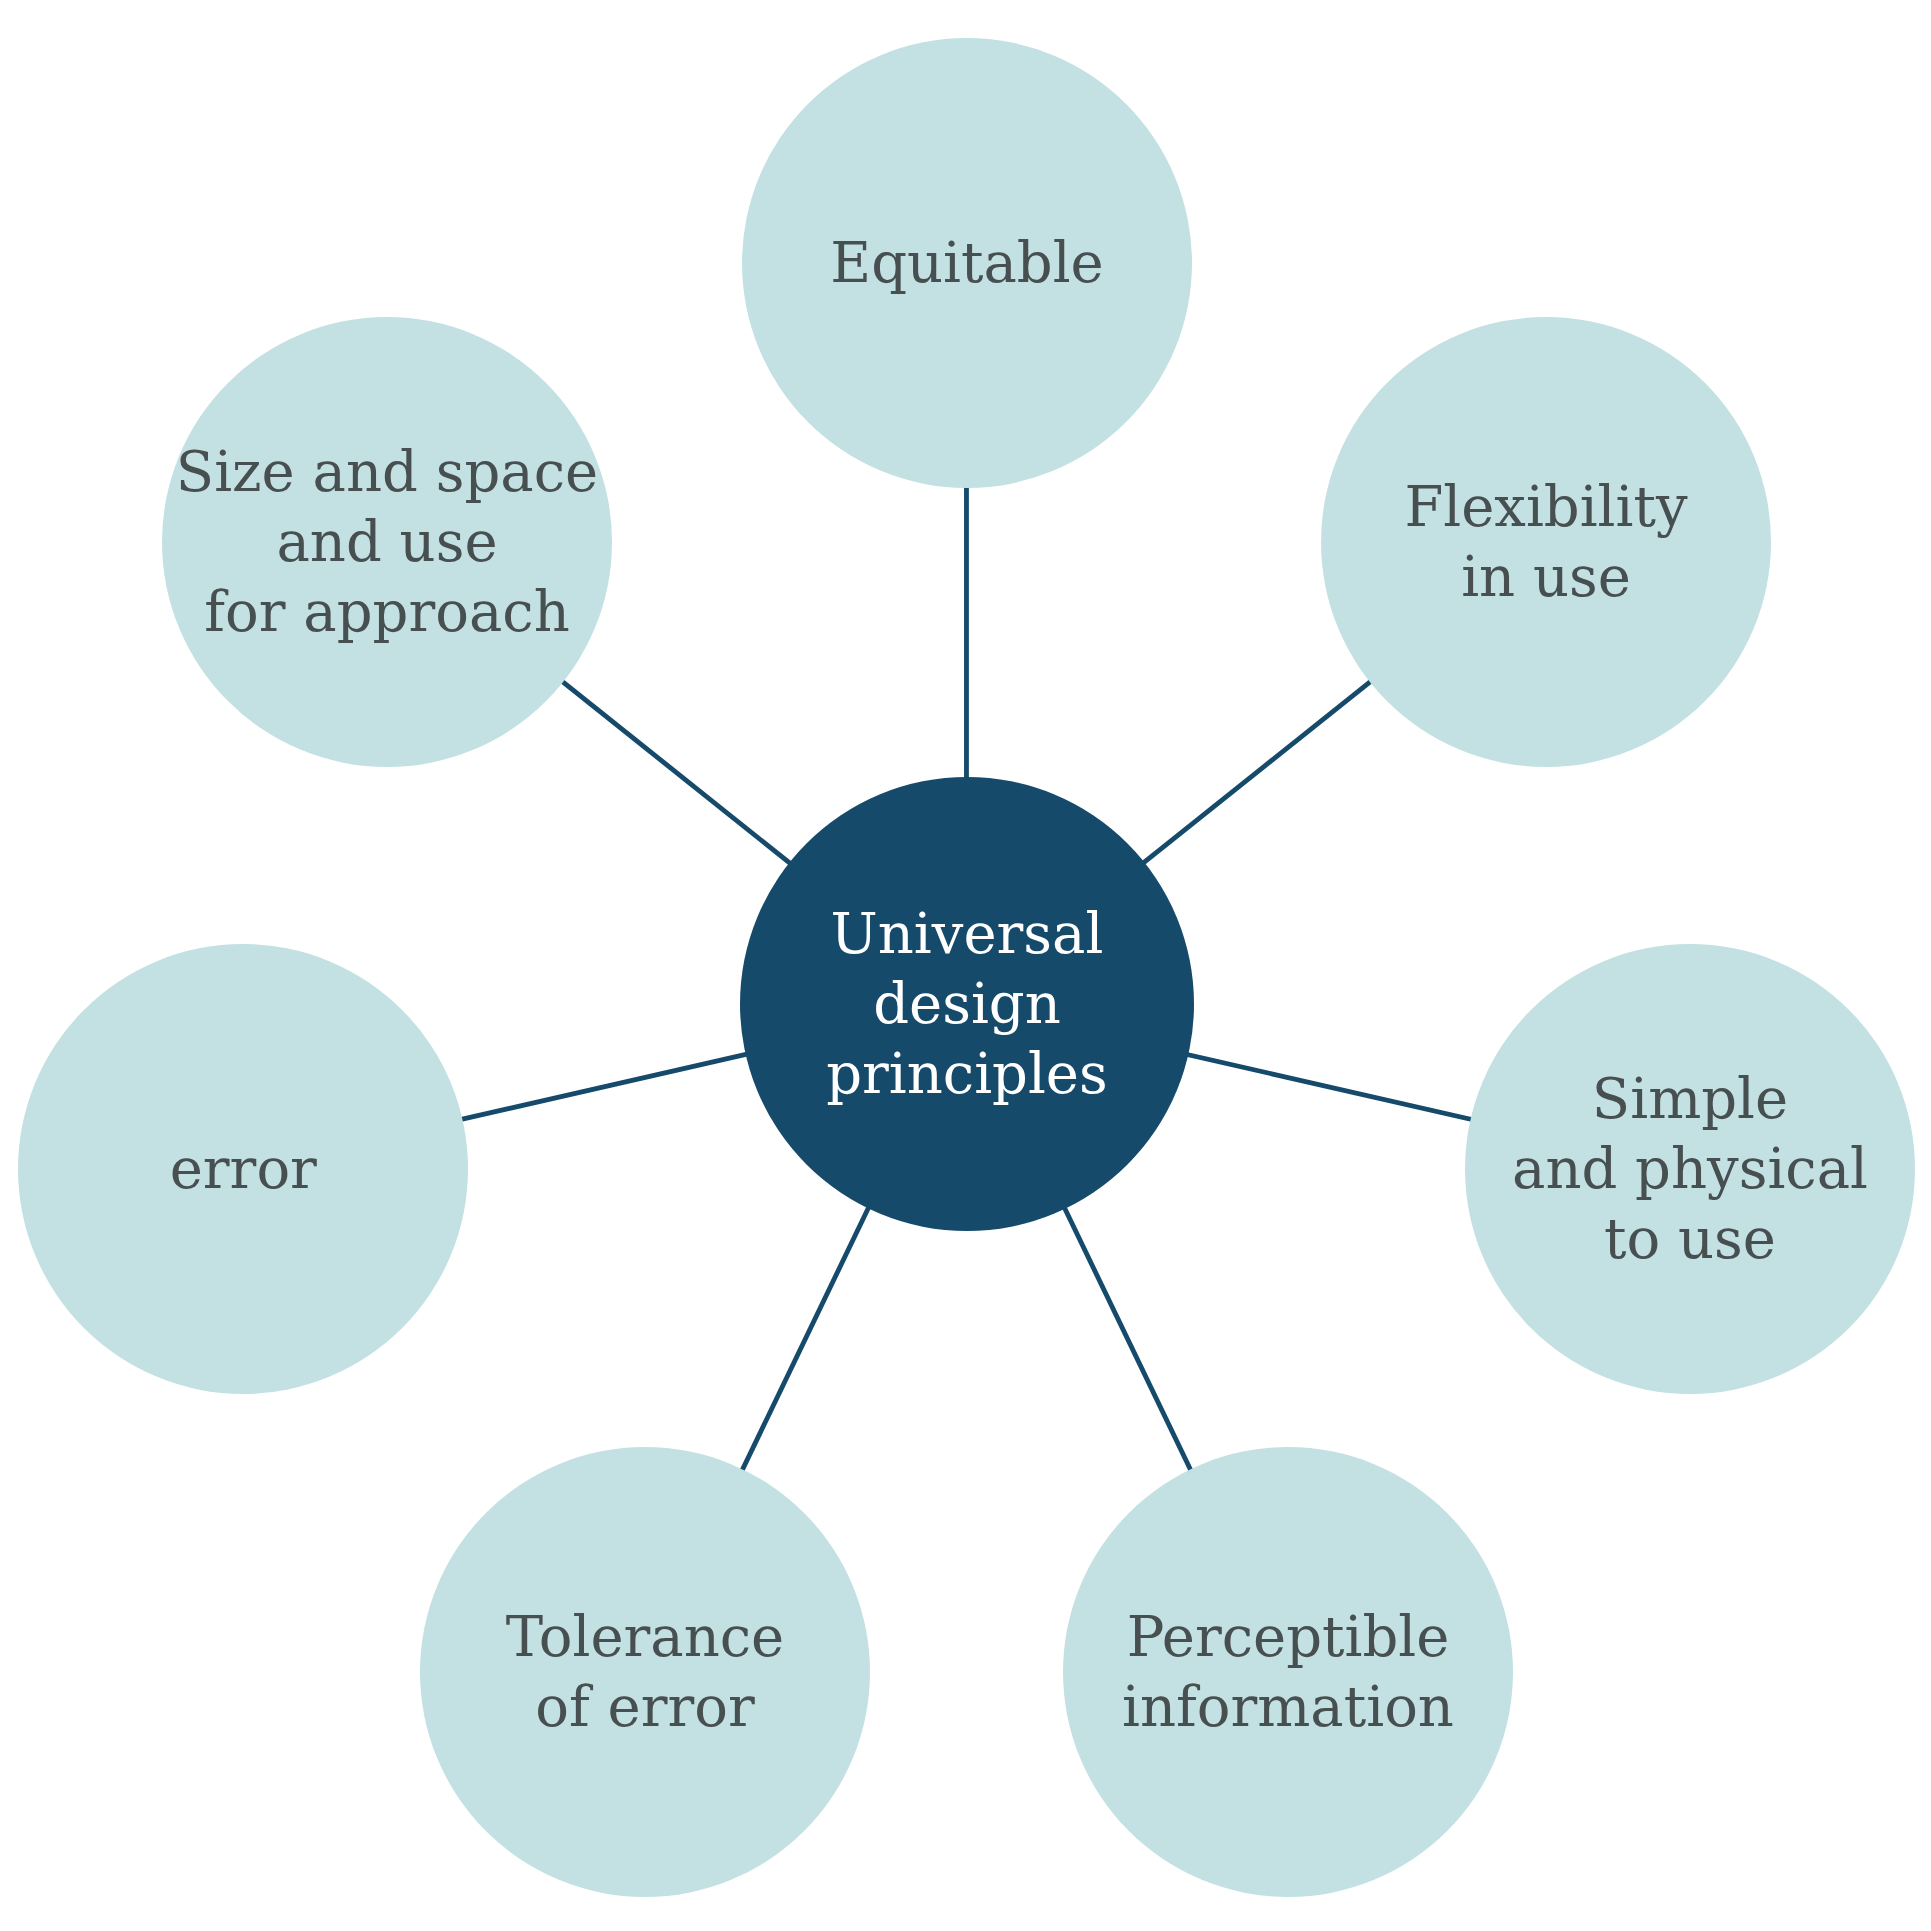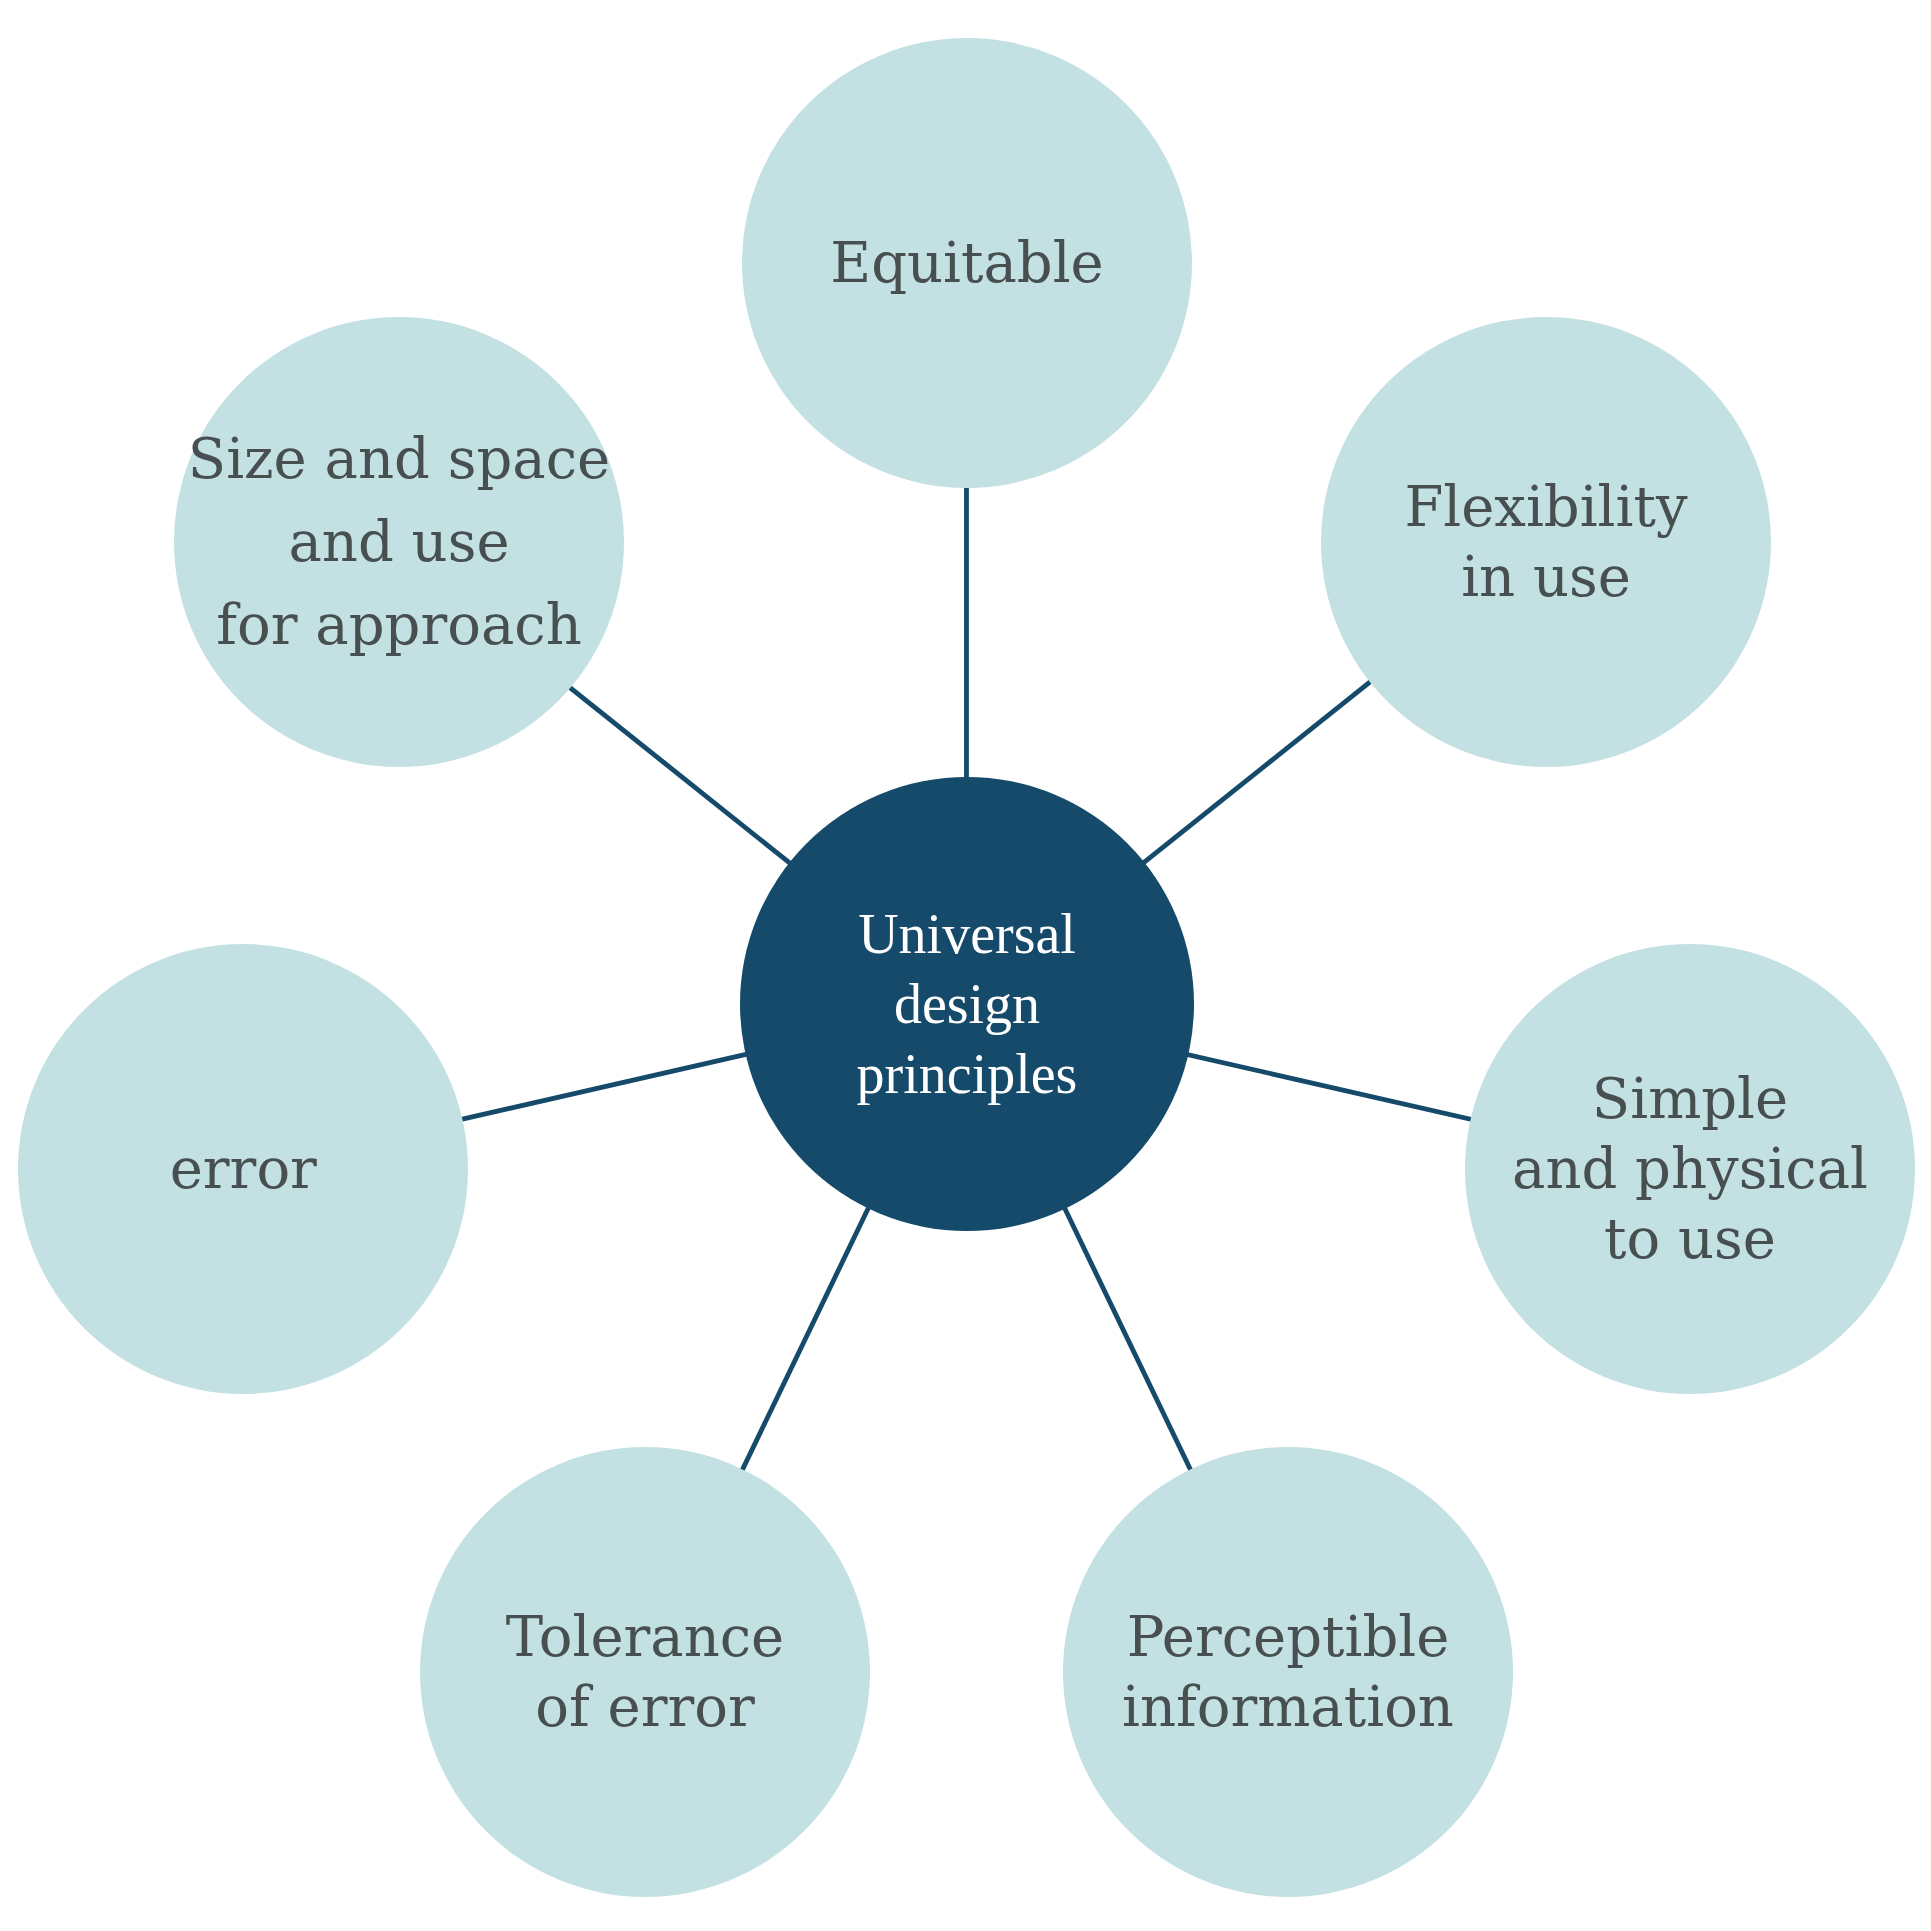--- a/index.html
+++ b/index.html
@@ -36,21 +36,20 @@
     color:var(--satellite-text);
     font-size:56px;
     line-height:70px;
   }
   .center-node{
     width:454px;height:454px;
     background:var(--center-fill);
     color:var(--center-text);
     font-size:56px;
     line-height:70px;
-    font-family:Liberation Serif, serif;
   }
   .label-line{white-space:nowrap;}
 </style>
 </head>
 <body>
 
 <div class="diagram">
 
   <svg class="connectors" viewBox="0 0 2000 2000" aria-hidden="true">
     <line x1="1001" y1="1040" x2="1001" y2="272"></line>
@@ -84,21 +83,21 @@
 
   <div class="node satellite" style="left:420px;top:1447px;">
     <div class="label-line">Tolerance</div>
     <div class="label-line">of error</div>
   </div>
 
   <div class="node satellite" style="left:18.3px;top:944px;">
     <div class="label-line">error</div>
   </div>
 
-  <div class="node satellite" style="left:174px;top:317px;gap:13px;">
+  <div class="node satellite" style="left:162px;top:317px;">
     <div class="label-line">Size and space</div>
     <div class="label-line">and use</div>
     <div class="label-line">for approach</div>
   </div>
 
   <div class="node center-node" style="left:740px;top:777px;">
     <div class="label-line">Universal</div>
     <div class="label-line">design</div>
     <div class="label-line">principles</div>
   </div>

